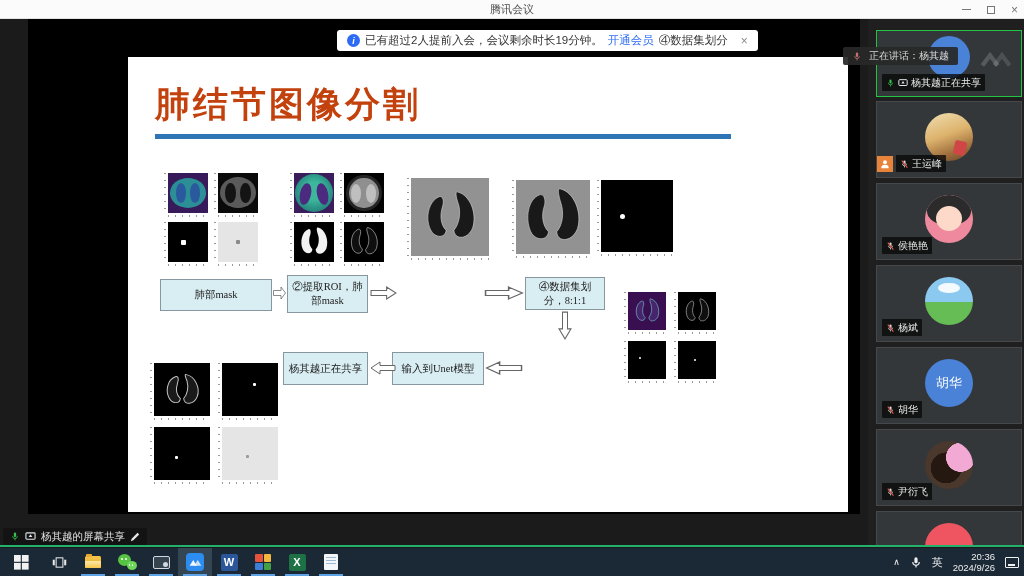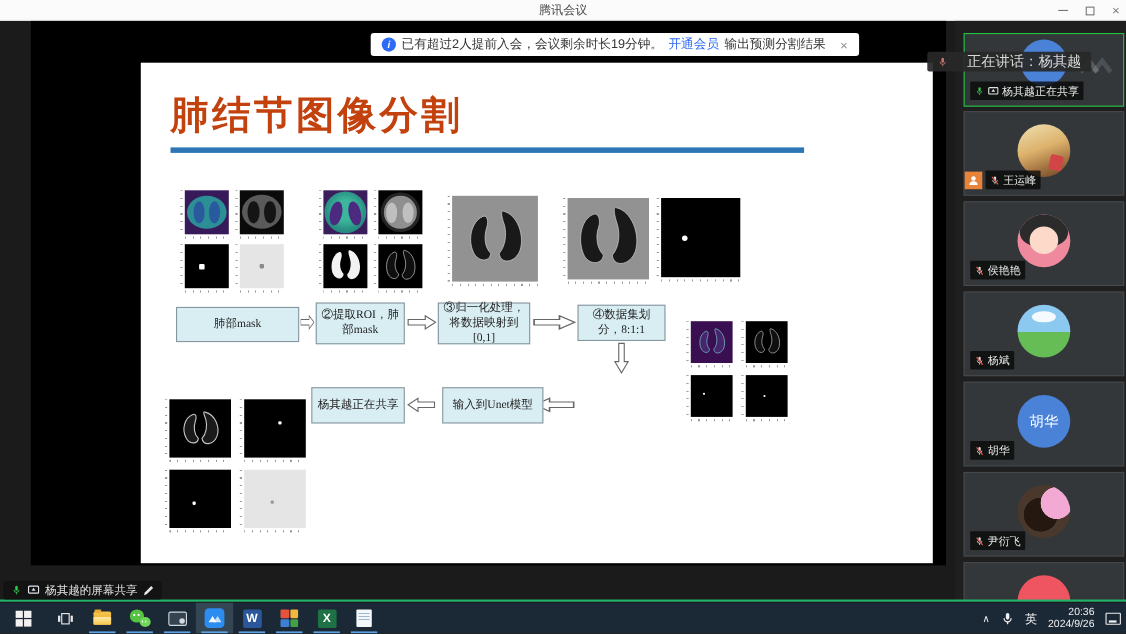--- a/index.html
+++ b/index.html
@@ -54,21 +54,21 @@
   
   .fbox{position:absolute;background:#d9eef3;border:1px solid #88969f;display:flex;align-items:center;justify-content:center;text-align:center;font-size:10.5px;line-height:1.3;color:#222;padding:2px 3px;font-family:"Liberation Serif",serif;}
   .arr{position:absolute;}
   .arr path{fill:#fff;stroke:#666;stroke-width:1;}
   
   .banner{position:absolute;left:337px;top:30px;height:21px;background:#fff;border-radius:3px;box-shadow:0 1px 5px rgba(0,0,0,.4);display:flex;align-items:center;gap:5px;padding:0 10px;font-size:11.5px;color:#333;white-space:nowrap;}
   .info-i{width:13px;height:13px;border-radius:50%;background:#2d6bf5;color:#fff;font-size:9px;font-style:italic;font-weight:700;display:flex;align-items:center;justify-content:center;}
   .banner .link{color:#2d6bf5;}
   .banner .close{color:#8a8a8a;font-size:12px;margin-left:8px;}
   
-  .toast{position:absolute;left:843px;top:47px;height:18px;background:rgba(40,40,40,.93);border-radius:2px;display:flex;align-items:center;gap:17px;padding:0 9px;font-size:13px;color:#d8d8d8;white-space:nowrap;z-index:6;text-align:center;}
+  .toast{position:absolute;left:843px;top:47px;height:18px;background:rgba(40,40,40,.93);border-radius:2px;display:flex;align-items:center;gap:7px;padding:0 9px;font-size:10px;color:#d8d8d8;white-space:nowrap;z-index:6;text-align:center;}
   
   .sidebar{position:absolute;left:868px;top:19px;width:156px;height:527px;background:#1f1f1f;overflow:hidden;}
   .tile{position:absolute;left:8px;width:146px;background:#33373a;border:1px solid #46494c;}
   .tile.speaking{border:1px solid #23c343;}
   .avatar{position:absolute;left:50%;transform:translateX(-50%);border-radius:50%;overflow:hidden;}
   .av1{background:#4a82d8;}
   .av2{background:linear-gradient(160deg,#efe0b2 0%,#ddb26c 45%,#9a6a3a 78%,#66422a 100%);}
   .av2::after{content:"";position:absolute;right:14%;bottom:12%;width:26%;height:30%;background:#d04545;border-radius:2px;transform:rotate(12deg);}
   .av3{background:#ef8a9e;}
   .av3::before{content:"";position:absolute;left:5%;top:1%;width:90%;height:62%;background:#2b2b2b;border-radius:50% 50% 46% 46%;}
@@ -223,32 +223,31 @@
         </div>
 
       <div class="fbox" style="left:32px;top:222px;width:112px;height:32px;">肺部mask</div>
       <svg class="arr" style="left:145px;top:229px;" width="13" height="14" viewBox="0 0 26 14" preserveAspectRatio="none">
           <path d="M1,4.5 L16,4.5 L16,1 L25,7 L16,13 L16,9.5 L1,9.5 Z"></path>
         </svg>
       <div class="fbox" style="left:159px;top:218px;width:81px;height:38px;">②提取ROI，肺部mask</div>
       <svg class="arr" style="left:242px;top:229px;" width="27" height="14" viewBox="0 0 26 14" preserveAspectRatio="none">
           <path d="M1,4.5 L16,4.5 L16,1 L25,7 L16,13 L16,9.5 L1,9.5 Z"></path>
         </svg>
-      <div class="fbox" style="left:270px;top:218px;width:84px;height:38px;">③归一化处理，将数据映射到[0,1]</div>
       <svg class="arr" style="left:356px;top:229px;" width="40" height="14" viewBox="0 0 26 14" preserveAspectRatio="none">
           <path d="M1,4.5 L16,4.5 L16,1 L25,7 L16,13 L16,9.5 L1,9.5 Z"></path>
         </svg>
       <div class="fbox" style="left:397px;top:220px;width:80px;height:33px;">④数据集划分，8:1:1</div>
       <svg class="arr" style="left:430px;top:254px;" width="14" height="29" viewBox="0 0 14 26" preserveAspectRatio="none">
           <path d="M4.5,1 L4.5,16 L1,16 L7,25 L13,16 L9.5,16 L9.5,1 Z"></path>
         </svg>
       <svg class="arr" style="left:357px;top:304px;" width="38" height="14" viewBox="0 0 26 14" preserveAspectRatio="none">
           <path d="M25,4.5 L10,4.5 L10,1 L1,7 L10,13 L10,9.5 L25,9.5 Z"></path>
         </svg>
-      <div class="fbox" style="left:274px;top:295px;width:92px;height:33px;">输入到Unet模型</div>
+      <div class="fbox" style="left:264px;top:295px;width:92px;height:33px;">输入到Unet模型</div>
       <svg class="arr" style="left:242px;top:304px;" width="26" height="14" viewBox="0 0 26 14" preserveAspectRatio="none">
           <path d="M25,4.5 L10,4.5 L10,1 L1,7 L10,13 L10,9.5 L25,9.5 Z"></path>
         </svg>
       <div class="fbox" style="left:155px;top:295px;width:85px;height:33px;">杨其越正在共享</div>
 
       <div class="plot" style="left:494px;top:235px;width:44px;height:44px;">
           <div class="canvas" style="background:#390f52;">
             <svg class="lungs-pur" viewBox="0 0 100 100" preserveAspectRatio="none">
               <path d="M36,24 C22,30 18,52 25,66 C30,77 44,78 45,67 C38,60 37,48 40,38 C43,30 41,22 36,24 Z"></path>
               <path d="M60,18 C76,22 85,46 79,64 C73,79 56,80 55,67 C62,59 64,45 61,34 C58,26 56,16 60,18 Z"></path>
@@ -297,21 +296,21 @@
             <div class="dot" style="left:42%;top:52%;width:3px;height:3px;background:#9a9a9a;"></div>
           </div>
         </div>
     </div>
   </div>
 
   <div class="banner">
     <span class="info-i">i</span>
     <span>已有超过2人提前入会，会议剩余时长19分钟。</span>
     <span class="link">开通会员</span>
-    <span>输出预测分割结果</span>
+    <span>④数据集划分</span>
     <span class="close">×</span>
   </div>
 
   <div class="toast">
     <svg class="mic red" width="10" height="11" viewBox="0 0 12 12">
         <rect x="4.6" y="1.2" width="2.8" height="5.4" rx="1.4"></rect>
         <path d="M3.2,5.6 a2.8,2.8 0 0 0 5.6,0"></path>
         <line x1="6" y1="8.4" x2="6" y2="10.6"></line>
       </svg>
     <span>正在讲话：杨其越</span>

